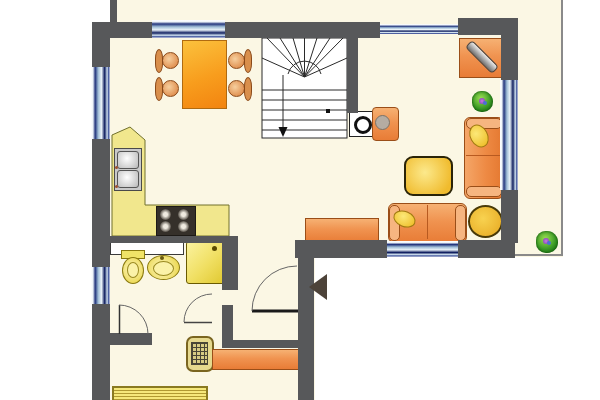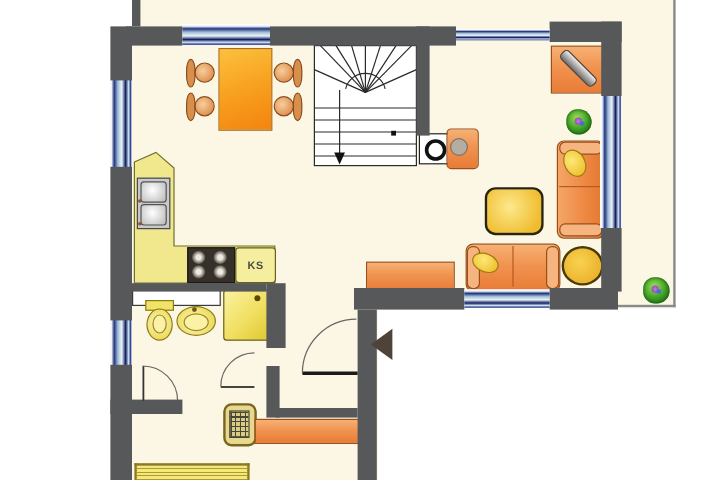--- a/index.html
+++ b/index.html
@@ -83,23 +83,20 @@
   <div class="abs" style="left:114px;top:148px;width:26px;height:41px;background:#c9c9c9;border:1px solid #4a4a4a;"></div>
   <div class="abs" style="left:117px;top:151px;width:20px;height:16px;border-radius:3px;background:radial-gradient(circle at 45% 40%,#ffffff,#b8b8b8);border:1px solid #555;"></div>
   <div class="abs" style="left:117px;top:170px;width:20px;height:16px;border-radius:3px;background:radial-gradient(circle at 45% 40%,#ffffff,#b8b8b8);border:1px solid #555;"></div>
   <div class="abs" style="left:115px;top:166px;width:3px;height:3px;border-radius:50%;background:#a05030;"></div>
   <div class="abs" style="left:115px;top:185px;width:3px;height:3px;border-radius:50%;background:#a05030;"></div>
   <div class="abs" style="left:156px;top:206px;width:38px;height:28px;background:#35302a;border:1px solid #1d1a16;"></div>
   <div class="abs" style="left:160px;top:209px;width:11px;height:11px;border-radius:50%;background:radial-gradient(#efeae0 25%,#4a443c 75%);"></div>
   <div class="abs" style="left:178px;top:209px;width:11px;height:11px;border-radius:50%;background:radial-gradient(#efeae0 25%,#4a443c 75%);"></div>
   <div class="abs" style="left:160px;top:221px;width:11px;height:11px;border-radius:50%;background:radial-gradient(#efeae0 25%,#4a443c 75%);"></div>
   <div class="abs" style="left:178px;top:221px;width:11px;height:11px;border-radius:50%;background:radial-gradient(#efeae0 25%,#4a443c 75%);"></div>
-  <div id="fridge-label">
-    <span>KS</span>
-  </div>
 
   <div class="abs" style="left:110px;top:241px;width:72px;height:12px;background:#ffffff;border:1px solid #3a3a3a;"></div>
   <div class="abs" style="left:121px;top:250px;width:22px;height:7px;background:#f0e368;border:1px solid #8a7a10;"></div>
   <div class="abs" style="left:122px;top:257px;width:20px;height:25px;border-radius:50%;background:radial-gradient(circle at 45% 45%,#fdf6c0,#e8d23c);border:1.5px solid #8a7a10;"></div>
   <div class="abs" style="left:127px;top:262px;width:10px;height:14px;border-radius:50%;background:#fbf2a8;border:1px solid #9a8a20;"></div>
   <div class="abs" style="left:147px;top:255px;width:31px;height:23px;border-radius:50%;background:radial-gradient(circle at 45% 55%,#fdf6c0,#e8d23c);border:1.5px solid #8a7a10;"></div>
   <div class="abs" style="left:153px;top:261px;width:19px;height:13px;border-radius:50%;background:#fbf2a8;border:1px solid #9a8a20;"></div>
   <div class="abs" style="left:160px;top:256px;width:4px;height:4px;border-radius:50%;background:#6a5a10;"></div>
   <div class="abs" style="left:186px;top:241px;width:37px;height:41px;border-radius:3px;background:linear-gradient(135deg,#fbf3a0 0%,#f0df62 55%,#e0c830 100%);border:1.5px solid #6a5a00;"></div>
   <div class="abs" style="left:212px;top:246px;width:5px;height:5px;border-radius:50%;background:#5a4a00;"></div>

